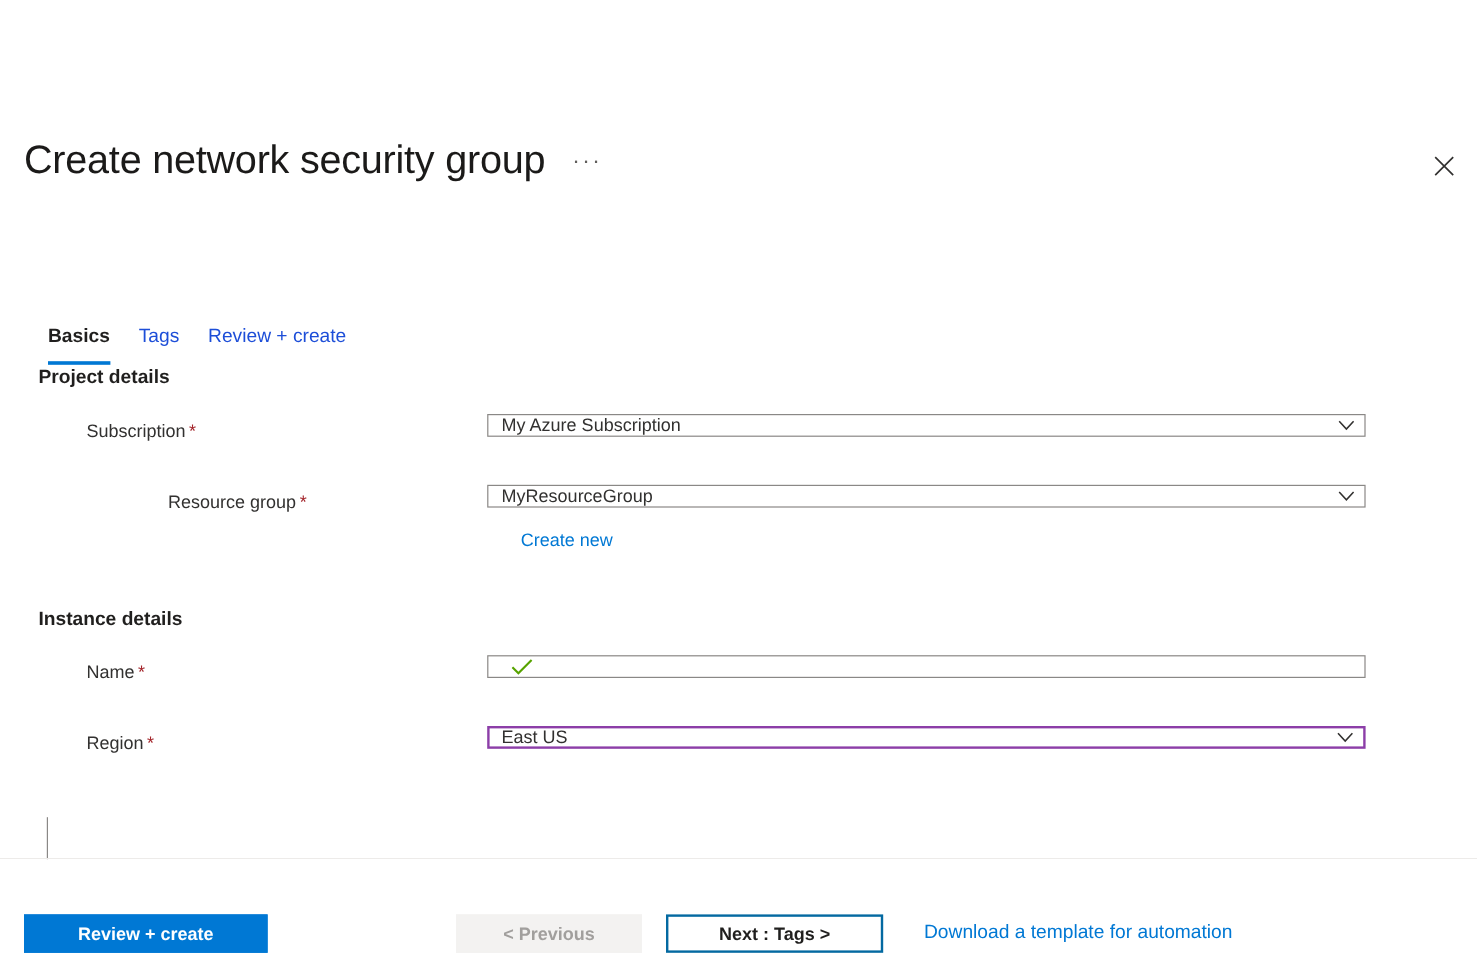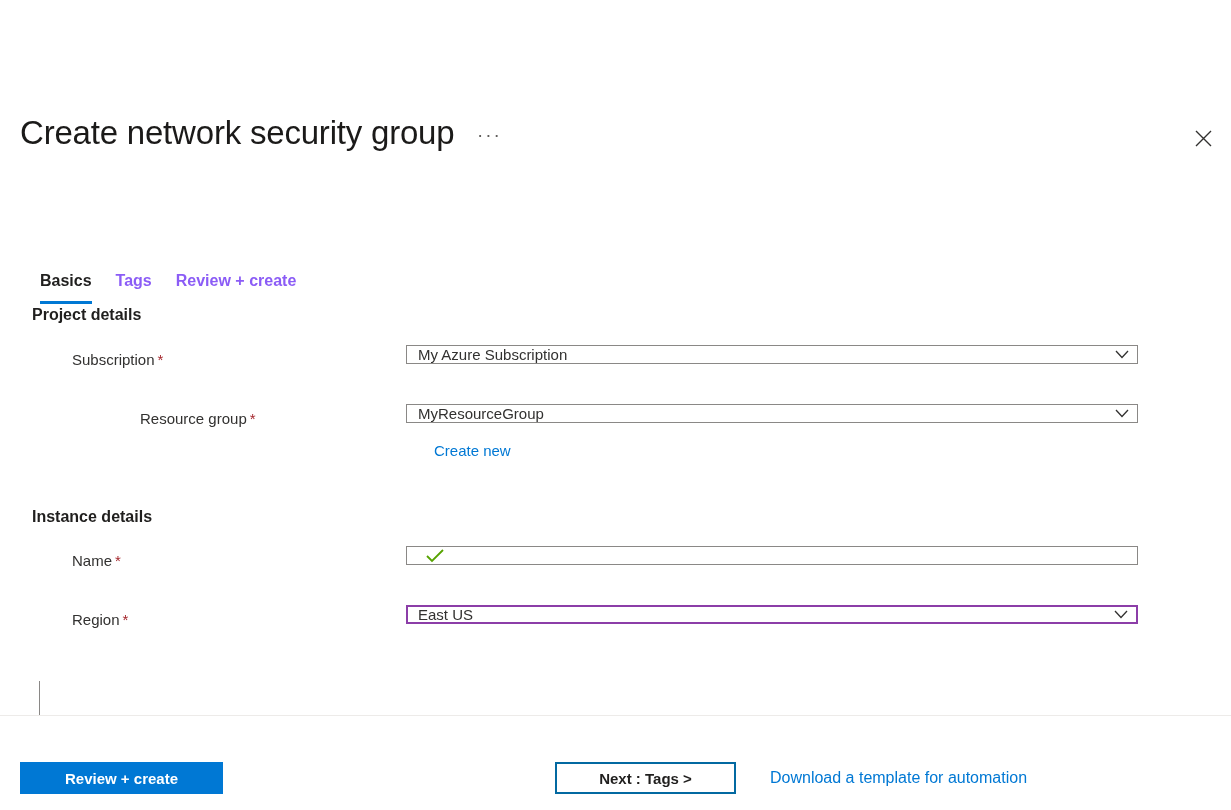--- a/index.html
+++ b/index.html
@@ -79,27 +79,26 @@
     display: flex;
     align-items: flex-end;
     gap: 0px;
     margin-top: 32px;
   }
   .tab {
     position: relative;
     padding: 0 12px 12px 12px;
     font-size: 16px;
     line-height: 22px;
-    color: #8b5cf6;
+    color: #1d4ed8;
     cursor: pointer;
     white-space: nowrap;
     background: transparent;
     border: none;
     font-family: "Liberation Sans", sans-serif;
-    font-weight: bold;
   }
   .tab.active {
     font-weight: bold;
     color: #201f1e;
   }
   .tab.active::after {
     content: "";
     position: absolute;
     left: 12px;
     right: 12px;
@@ -350,15 +349,16 @@
       <svg width="14" height="9" viewBox="0 0 14 9" aria-hidden="true">
         <path d="M1 1 L7 7.5 L13 1" stroke="#323130" stroke-width="1.3" fill="none"></path>
       </svg>
     </span>
   </div>
 </div>
 
 <div class="footer-divider"></div>
 <div class="footer">
   <button class="btn btn-primary">Review + create</button>
+  <button class="btn btn-disabled btn-prev">&lt; Previous</button>
   <button class="btn btn-secondary btn-next">Next : Tags &gt;</button>
   <a class="footer-link">Download a template for automation</a>
 </div>
 
 </body></html>

